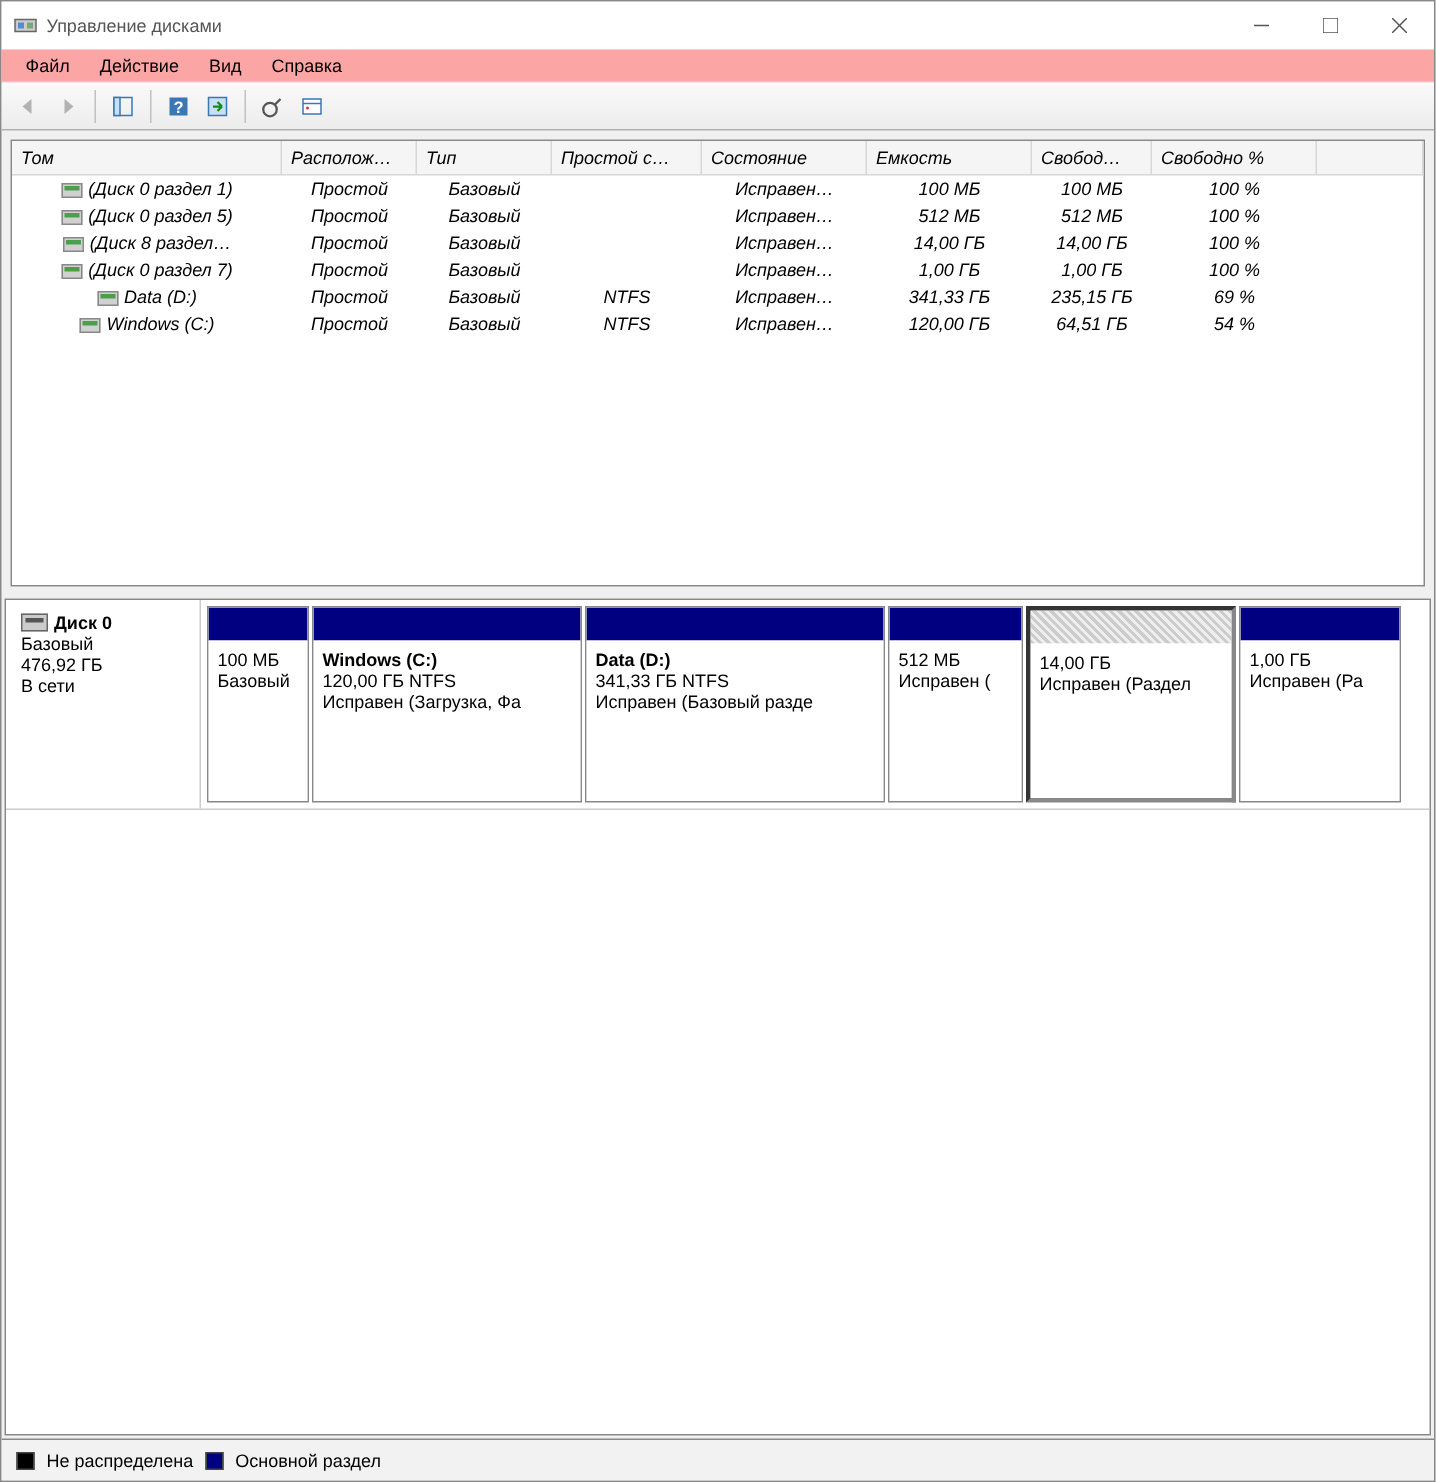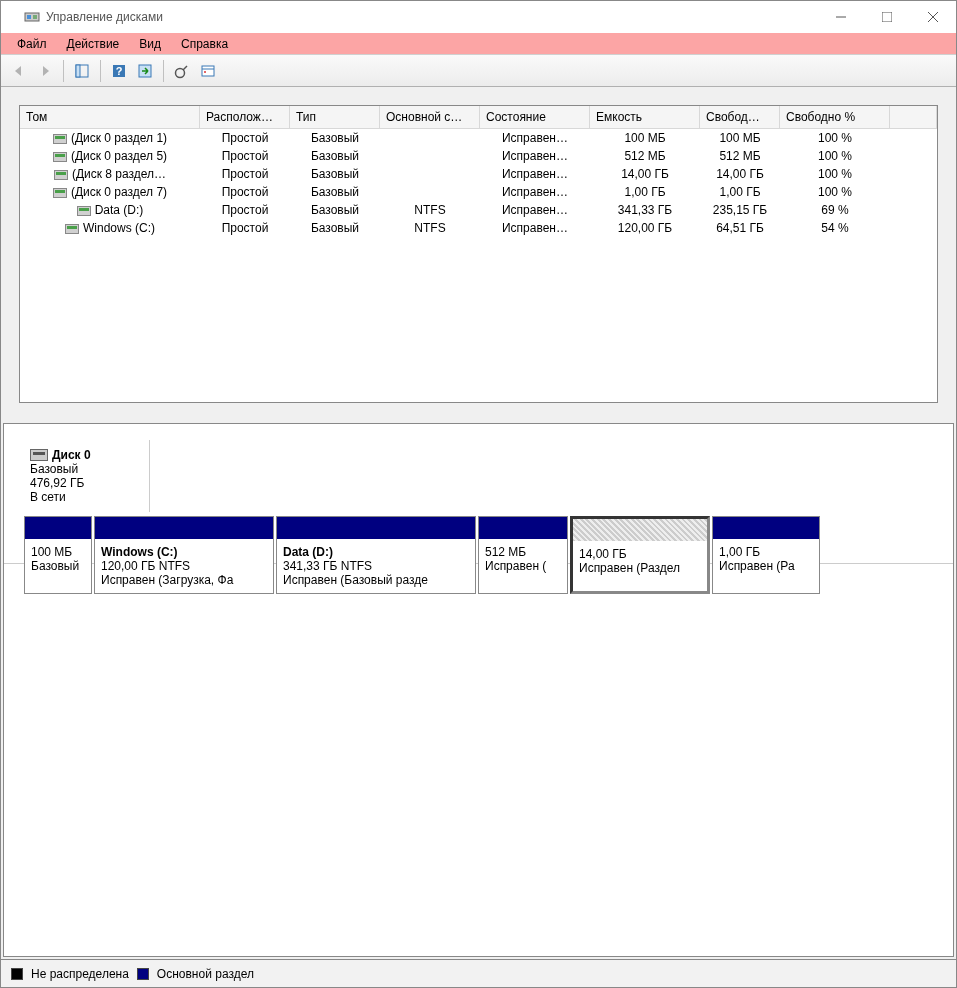--- a/index.html
+++ b/index.html
@@ -13,21 +13,21 @@
   display: flex;
   flex-direction: column;
   border: 1px solid #888;
 }
 
 .title-bar {
   height: 32px;
   background: #fff;
   display: flex;
   align-items: center;
-  padding-left: 23px;
+  padding-left: 8px;
   color: #555;
 }
 .title-bar .app-icon {
   width: 16px; height: 16px; margin-right: 6px;
   display: inline-flex; align-items: center; justify-content: center;
 }
 .title-bar .title { flex: 1; font-size: 12px; }
 .title-bar .win-btn {
   width: 46px; height: 32px; display: flex; align-items: center; justify-content: center;
   color: #555;
@@ -59,24 +59,24 @@
   display: flex; align-items: center; justify-content: center;
   border: 1px solid transparent;
   border-radius: 2px;
 }
 .tool-btn.disabled { opacity: 0.45; }
 .tool-sep { width: 1px; height: 22px; background: #c0c0c0; margin: 0 4px; }
 
 .vol-list {
   background: #fff;
   border: 1px solid #888;
-  margin: 18px;
+  margin: 6px;
   height: 298px;
   overflow: hidden;
-  display: flex; flex-direction: column;
+  display: flex; flex-direction: column; font-style: italic;
 }
 .vol-header {
   display: flex;
   background: #f5f5f5;
   border-bottom: 1px solid #d8d8d8;
   font-size: 12px;
 }
 .vol-header .col {
   padding: 4px 6px;
   border-right: 1px solid #d8d8d8;
@@ -122,23 +122,22 @@
   background: #fff;
   border: 1px solid #888;
   flex: 1;
   display: flex;
   flex-direction: column;
   position: relative;
 }
 .disk-row {
   display: flex;
   border-bottom: 1px solid #ccc;
-  padding: 16px;
+  padding: 0;
   height: 140px;
-  flex-direction: column;
 }
 .disk-info {
   width: 130px;
   padding: 8px 10px;
   border-right: 1px solid #ccc;
   font-size: 12px;
   display: flex; flex-direction: column;
 }
 .disk-info .disk-name { font-weight: bold; display: flex; align-items: center; gap: 4px; }
 .disk-icon {
@@ -284,21 +283,21 @@
         <circle cx="5" cy="9" r="1" fill="#d33"></circle>
       </svg>
     </div>
 </div>
 
 <div class="vol-list">
   <div class="vol-header">
     <div class="col c0">Том</div>
     <div class="col c1">Располож…</div>
     <div class="col c2">Тип</div>
-    <div class="col c3">Основной с…</div>
+    <div class="col c3">Простой с…</div>
     <div class="col c4">Состояние</div>
     <div class="col c5">Емкость</div>
     <div class="col c6">Свобод…</div>
     <div class="col c7">Свободно %</div>
     <div class="col c8"></div>
   </div>
   <div class="vol-body" id="vol-body">
       <div class="vol-row">
         <div class="cell c0"><span class="vol-icon"></span><span>(Диск 0 раздел 1)</span></div>
         <div class="cell c1">Простой</div>

